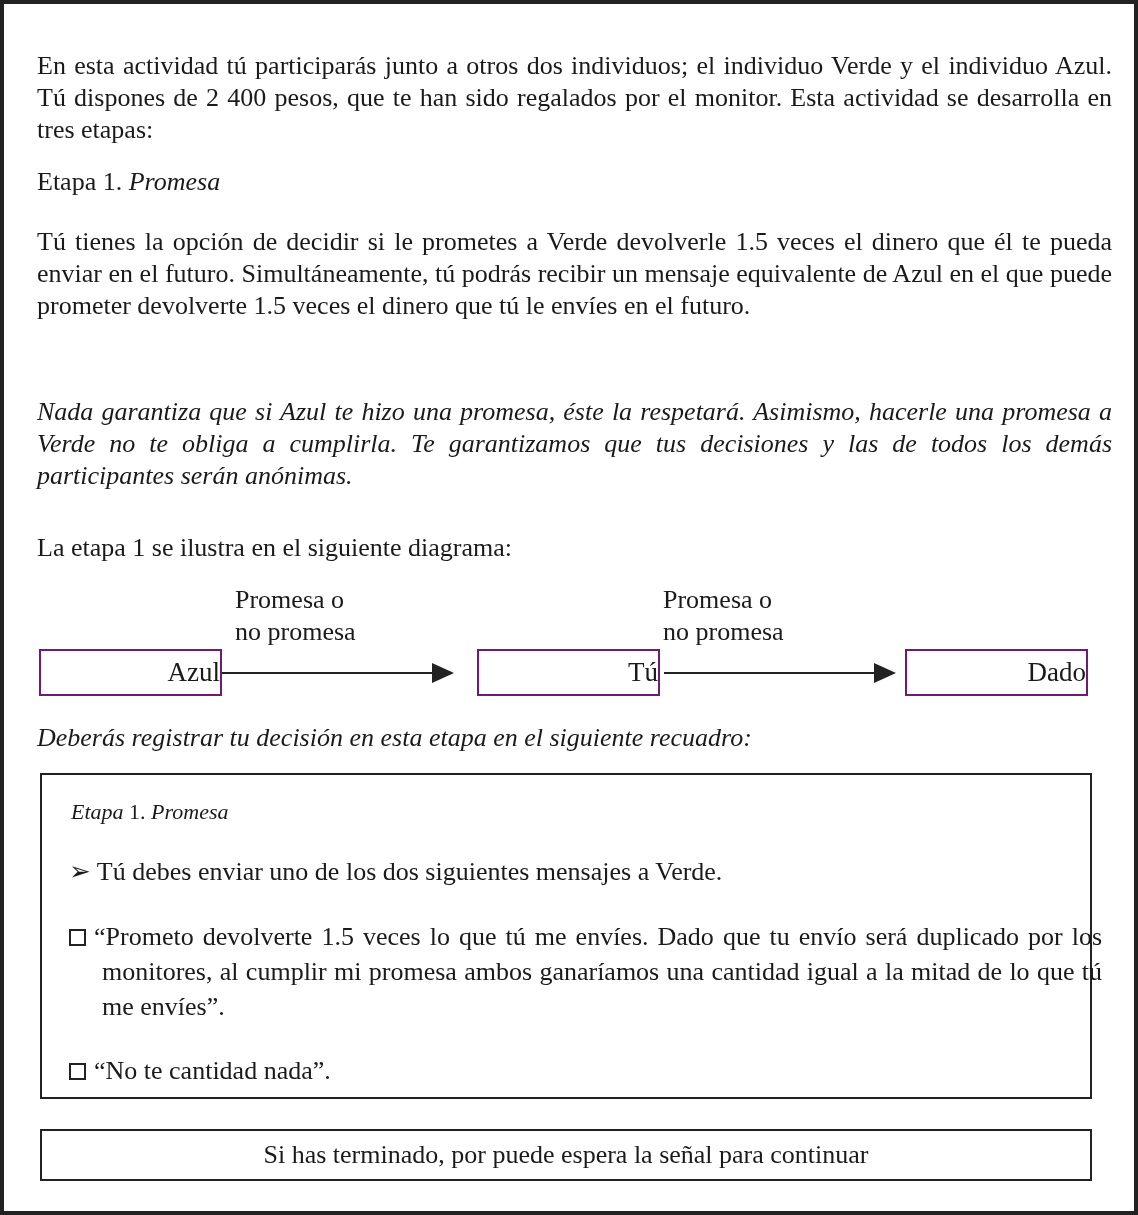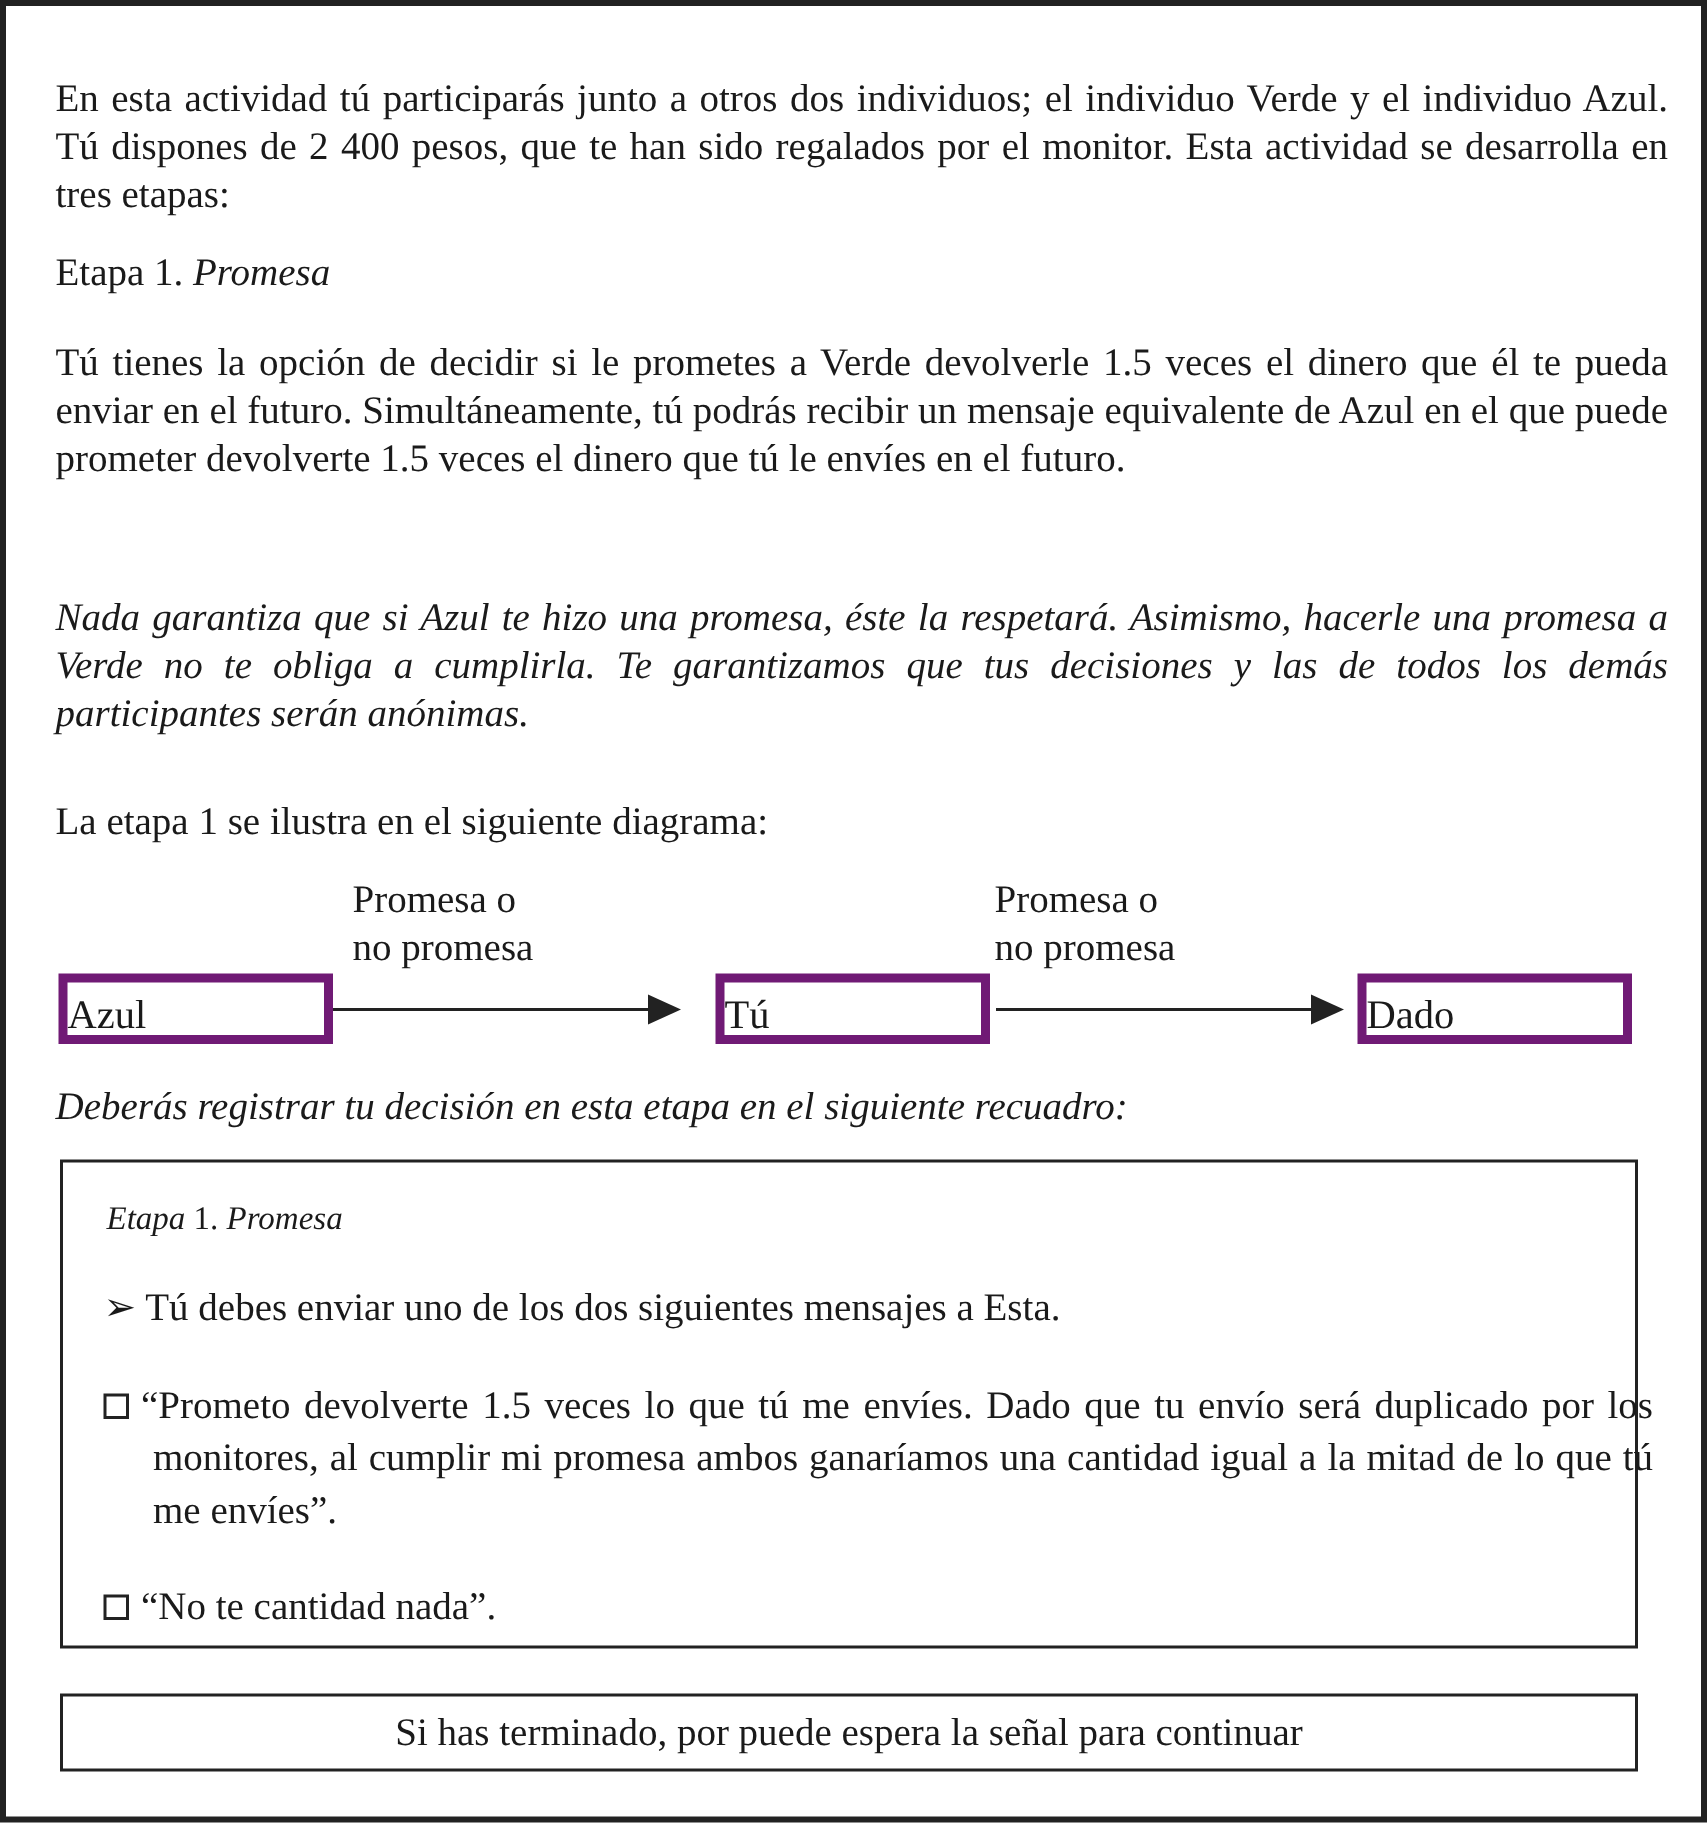--- a/index.html
+++ b/index.html
@@ -15,22 +15,22 @@
     position: absolute; left: 4px; top: 4px; width: 1130px; height: 1207px;
     background: #ffffff;
   }
   .p {
     position: absolute; left: 33px; width: 1075px;
     font-size: 26px; line-height: 32px; margin: 0;
     text-align: justify;
   }
   .it { font-style: italic; }
   .box {
-    position: absolute; border: 6px solid #701a75; background: #fff;
-    font-size: 27px; text-align: left; box-sizing: border-box;
+    position: absolute; border: 2px solid #701a75; background: #fff;
+    font-size: 27px; text-align: right; box-sizing: border-box;
     line-height: 42px;
   }
   .arrow-label {
     position: absolute; font-size: 26px; line-height: 32px; text-align: left; width: 240px;
   }
   .arrow { position: absolute; height: 2px; background: #222; }
   .arrow::after {
     content: ""; position: absolute; right: -4px; top: -9px;
     border-left: 22px solid #222; border-top: 10px solid transparent; border-bottom: 10px solid transparent;
   }
@@ -90,21 +90,21 @@
   <p class="p it" style="top:718px;">Deberás registrar tu decisión en esta etapa en el siguiente recuadro:</p>
 
   <div class="decision">
     <div class="title">
       <span>Etapa</span>
       <span class="num">1.</span>
       <span>Promesa</span>
     </div>
     <div class="line" style="top:79px;">
       <span>➢</span>
-      <span>Tú debes enviar uno de los dos siguientes mensajes a Esta.</span>
+      <span>Tú debes enviar uno de los dos siguientes mensajes a Verde.</span>
     </div>
     <div class="line opt" style="top:144px;">
       <span class="chk"></span><span>“Prometo devolverte 1.5 veces lo que tú me envíes. Dado que tu envío será duplicado por los monitores, al cumplir mi promesa ambos ganaríamos una cantidad igual a la mitad de lo que tú me envíes”.</span>
     </div>
     <div class="line opt" style="top:278px;">
       <span class="chk"></span><span>“No te cantidad nada”.</span>
     </div>
   </div>
 
   <div class="footer-box">Si has terminado, por puede espera la señal para continuar</div>

